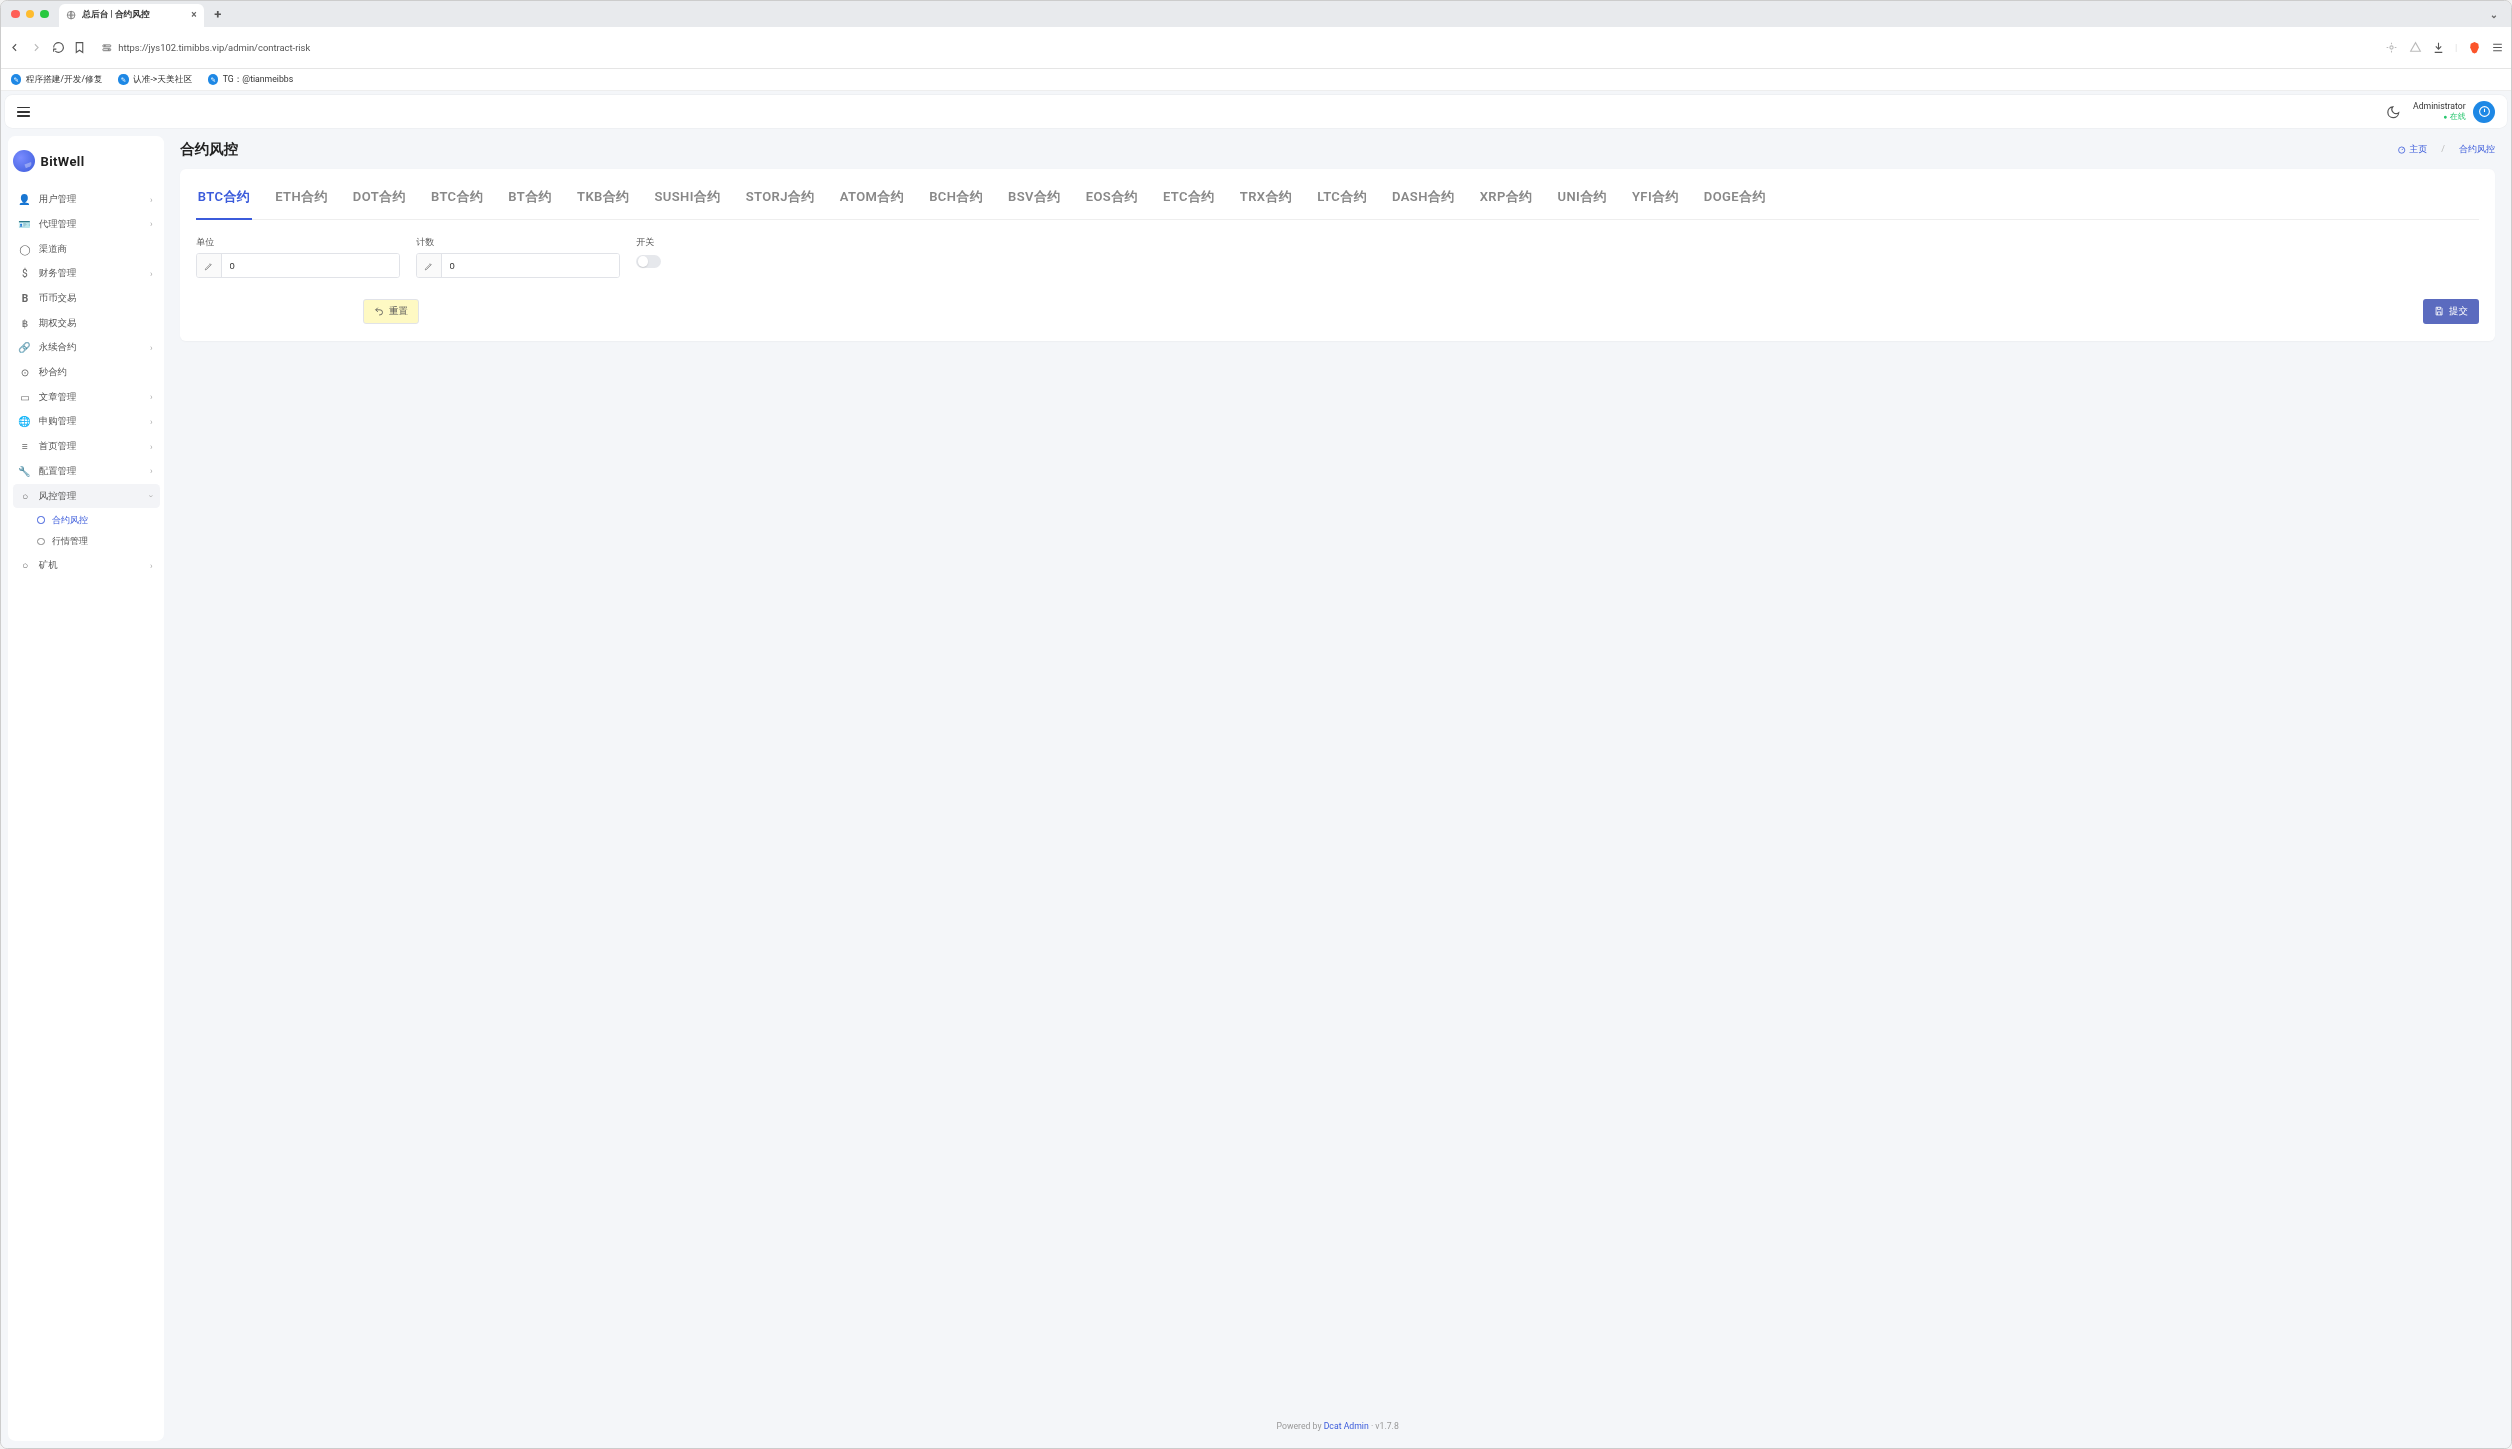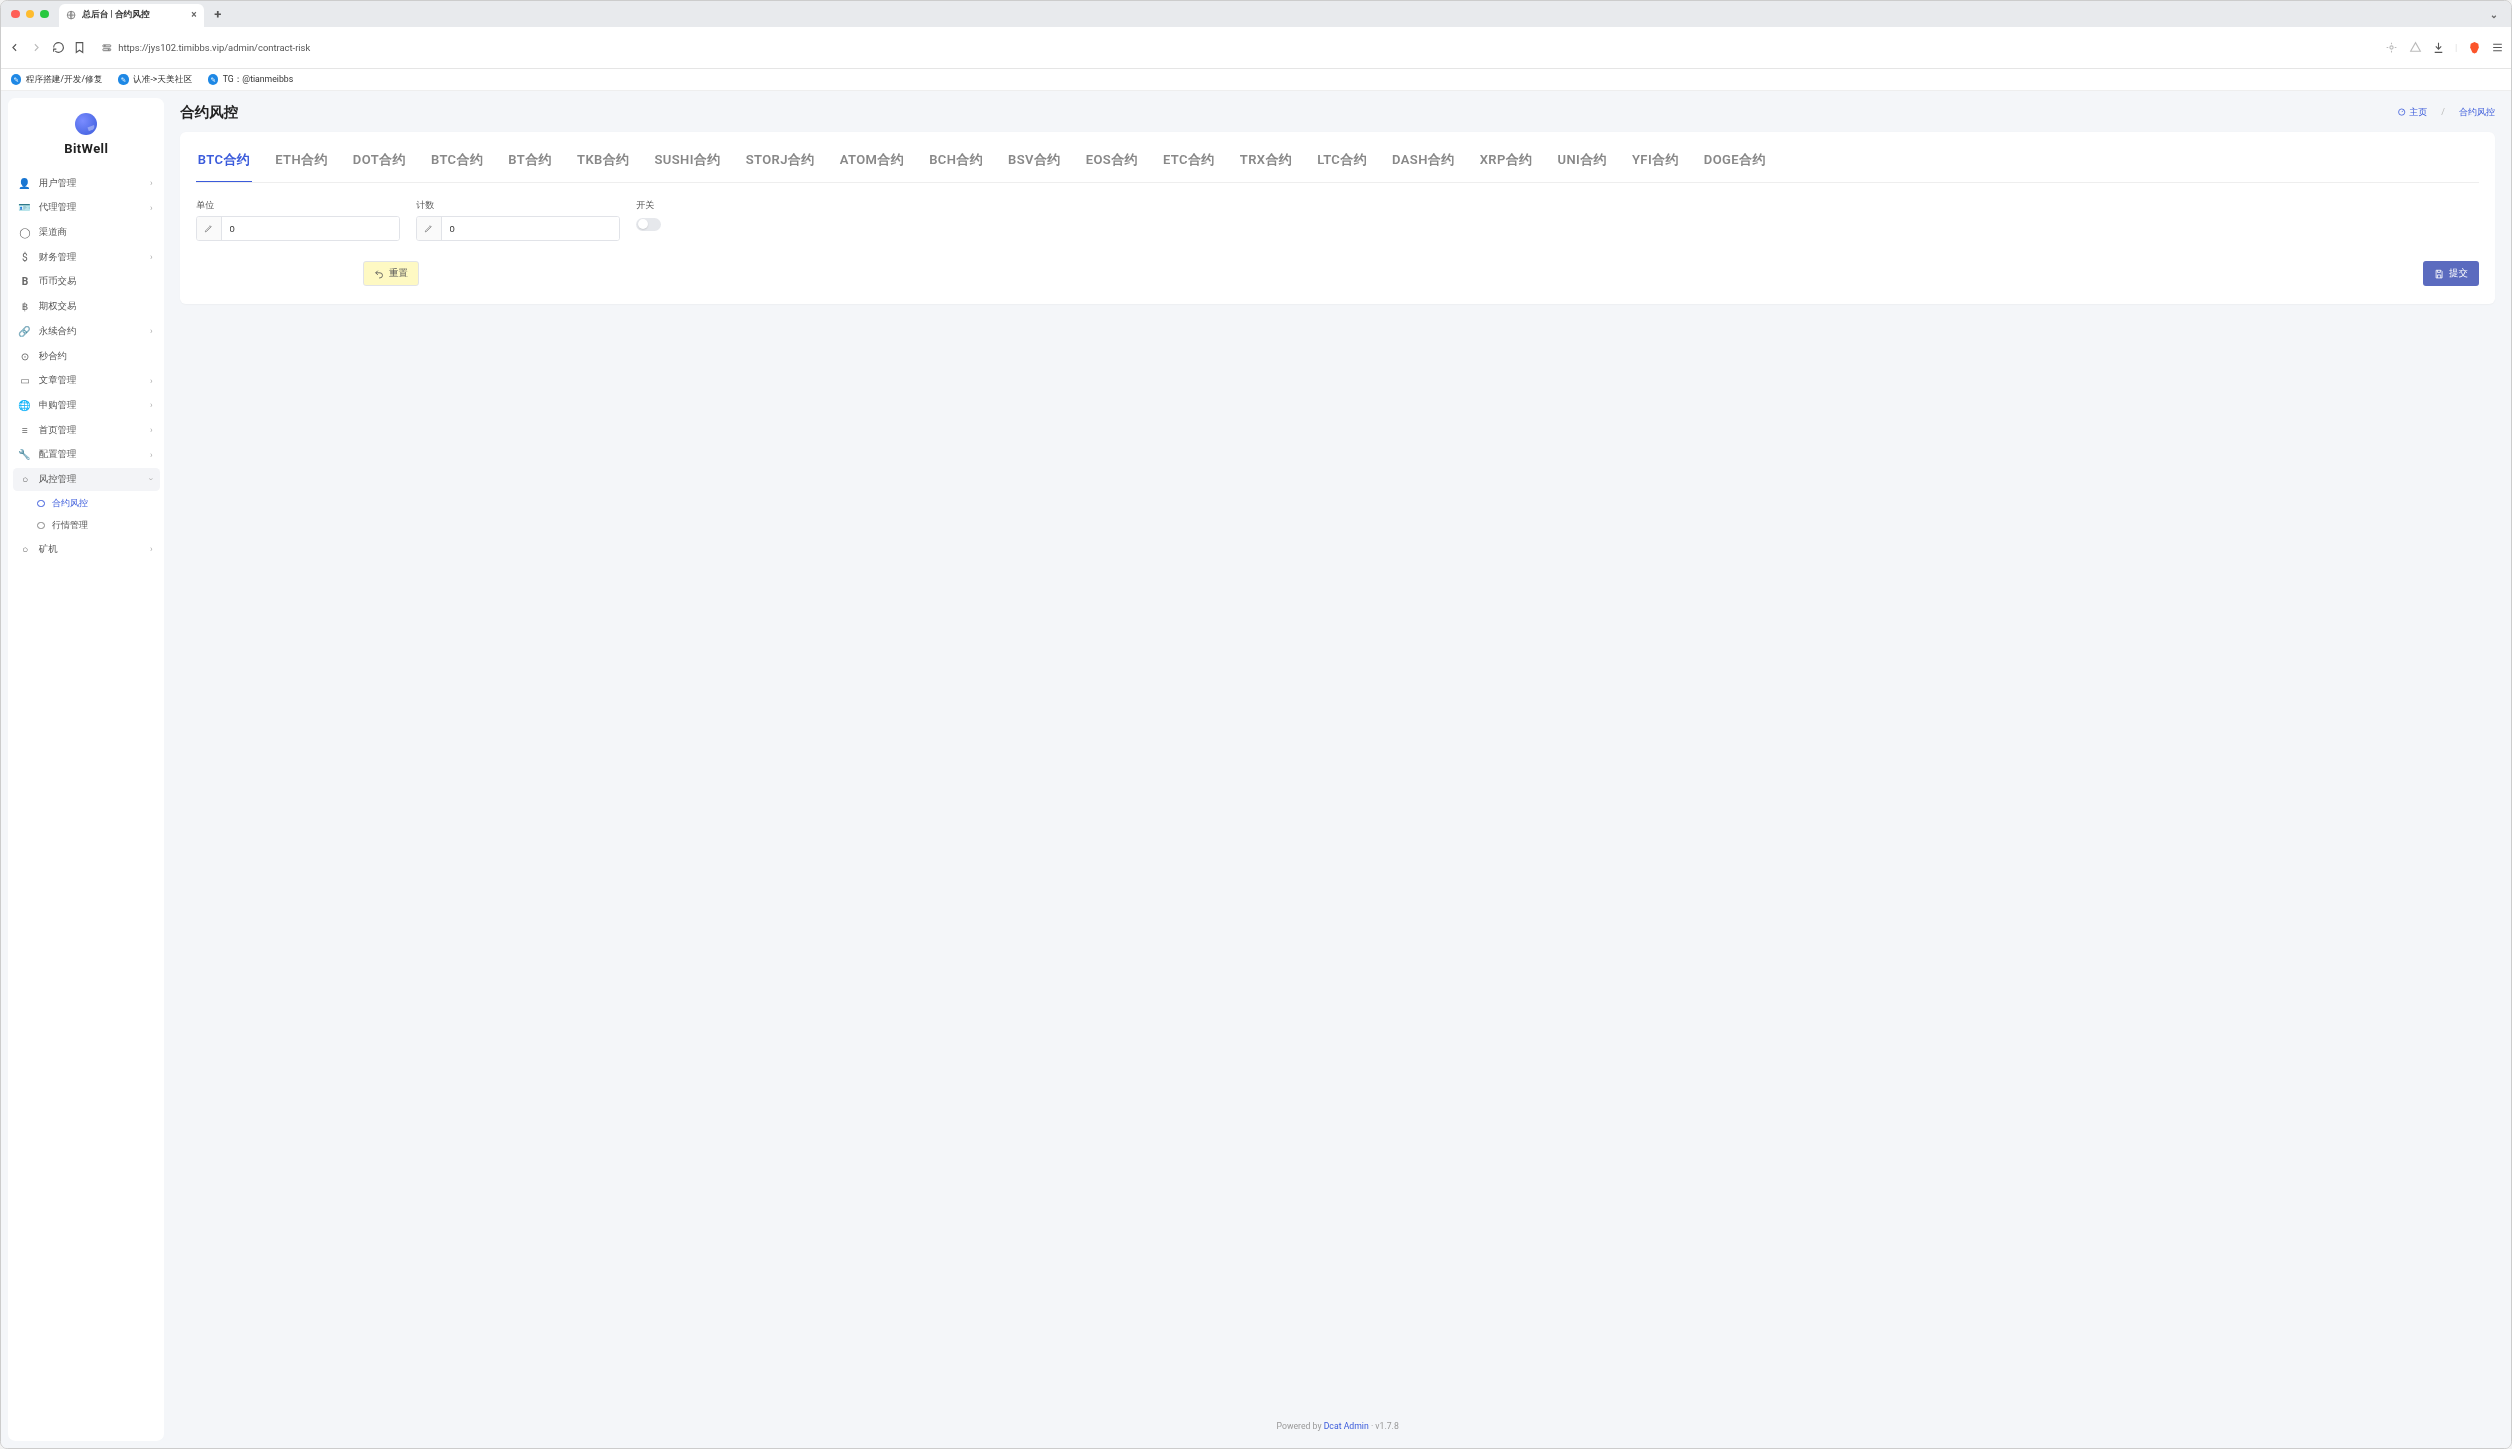--- a/index.html
+++ b/index.html
@@ -46,21 +46,21 @@
   .userblock .meta { text-align: right; font-size: 8.7px; line-height: 1.3; }
   .userblock .meta .status { color: #28c76f; font-size: 8px; }
   .userblock .meta .status::before { content: "●"; margin-right: 2.2px; font-size: 6.5px; }
   .avatar { width: 22px; height: 22px; border-radius: 50%; background: #1e88e5; display: flex; align-items: center; justify-content: center; }
   .avatar svg { width: 13px; height: 13px; color: #fff; }
 
   .app-body { flex: 1; display: flex; min-height: 0; }
 
   
   .sidebar { width: 156px; background: #fff; margin: 7.3px 0 7.3px 7.3px; border-radius: 7.3px; padding: 14.5px 4.4px 7.3px 4.4px; display: flex; flex-direction: column; }
-  .brand { display: flex; flex-direction: column; align-items: center; gap: 5.8px; padding-bottom: 16px; }
+  .brand { display: flex; flex-direction: row; align-items: center; gap: 5.8px; padding-bottom: 16px; }
   .brand-logo { width: 22px; height: 22px; border-radius: 50%; background: radial-gradient(circle at 35% 35%, #7a8cff, #3b5bdb); position: relative; }
   .brand-logo::after { content: ""; position: absolute; right: 2.2px; bottom: 4.4px; width: 7.3px; height: 4.4px; border-bottom-right-radius: 7.3px; background: rgba(255,255,255,0.35); transform: rotate(-20deg); }
   .brand-name { font-weight: 700; font-size: 13px; color: #222; letter-spacing: 0.4px; }
   .menu { list-style: none; display: flex; flex-direction: column; gap: 1.5px; font-size: 9.4px; }
   .menu li { display: flex; align-items: center; padding: 5.1px 7.3px 5.1px 5.8px; border-radius: 4.4px; color: #555; cursor: pointer; position: relative; }
   .menu li .mi { width: 13px; text-align: center; margin-right: 7.3px; color: #666; font-size: 10.2px; }
   .menu li .chev { margin-left: auto; color: #aaa; font-size: 8.7px; }
   .menu li.open .chev { transform: rotate(90deg); }
   .submenu { list-style: none; margin-left: 17.4px; }
   .submenu li { display: flex; align-items: center; padding: 4.4px 7.3px; border-radius: 4.4px; color: #555; cursor: pointer; font-size: 9px; }
@@ -185,20 +185,43 @@
         <span>认准-&gt;天美社区</span>
       </div>
     <div class="bm">
         <span class="bdot">✎</span>
         <span>TG：@tianmeibbs</span>
       </div>
   </div>
 
   <div class="app">
 
+    <div class="app-topbar">
+      <div class="hamburger">
+          <span></span>
+          <span></span>
+          <span></span>
+        </div>
+      <div class="spacer"></div>
+      <svg class="theme-toggle" viewBox="0 0 24 24" fill="none" stroke="currentColor" stroke-width="2">
+          <path d="M21 12.8A9 9 0 1 1 11.2 3a7 7 0 0 0 9.8 9.8z"></path>
+        </svg>
+      <div class="userblock">
+        <div class="meta">
+          <div>Administrator</div>
+          <div class="status">在线</div>
+        </div>
+        <div class="avatar">
+          <svg viewBox="0 0 24 24" fill="none" stroke="currentColor" stroke-width="2">
+              <circle cx="12" cy="12" r="9"></circle>
+              <path d="M12 7v6"></path>
+            </svg>
+        </div>
+      </div>
+    </div>
 
     <div class="app-body">
 
       <nav class="sidebar">
         <div class="brand">
           <div class="brand-logo"></div>
           <div class="brand-name">BitWell</div>
         </div>
         <ul class="menu" id="menu">
             <li>

